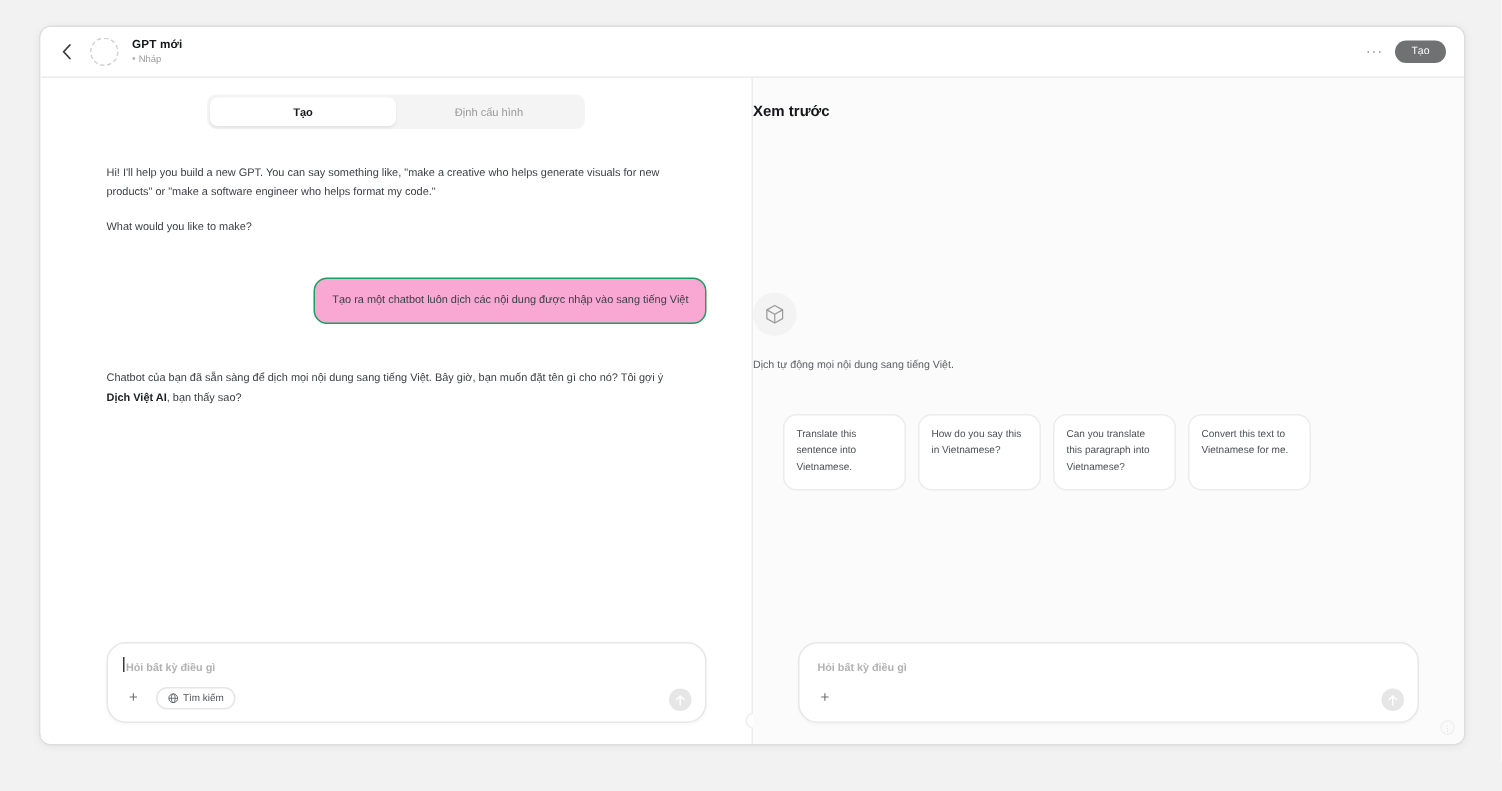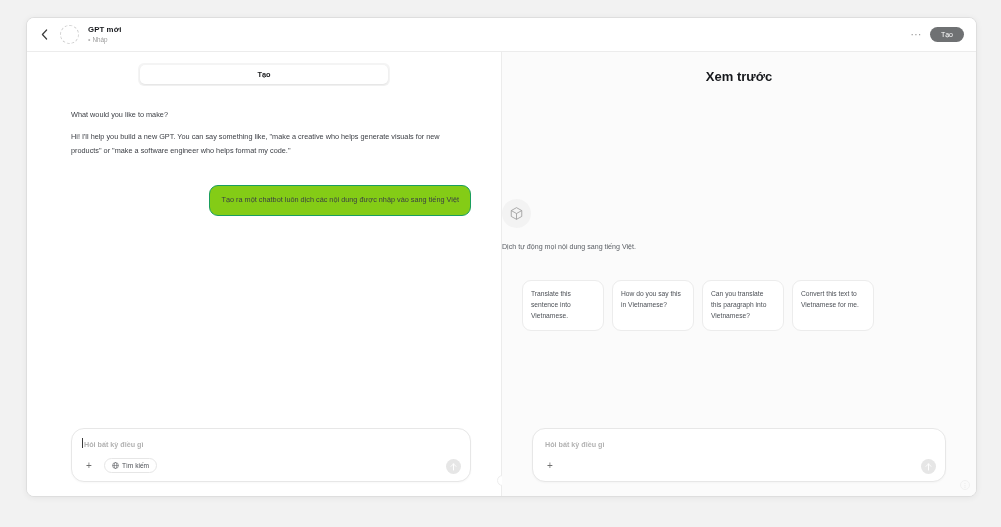--- a/index.html
+++ b/index.html
@@ -186,21 +186,21 @@
   .assist-msg.second { margin-top: 0; }
   .assist-msg b { font-weight: bold; color: #1c1e22; }
   .user-row {
     display: flex;
     justify-content: flex-end;
     margin: 28px 0 29px 0;
   }
   .user-bubble {
     border: 1px solid #1a9e5f;
     border-radius: 9px;
-    background: #84cc16;
+    background: #f9a8d4;
     padding: 8px 11px;
     font-size: 7.3px;
     line-height: 1.78;
     color: #3b3e44;
     max-width: 250px;
   }
 
   
   .composer-wrap {
     padding: 0 30px 14px 44px;
@@ -265,22 +265,21 @@
     bottom: 7px;
     width: 15px; height: 15px;
     border-radius: 50%;
     background: #e6e6e6;
     display: flex; align-items: center; justify-content: center;
     cursor: pointer;
   }
 
   
   .preview-head {
-    text-align: center;
-    font-size: 13px;
+    font-size: 10px;
     font-weight: bold;
     color: #16181c;
     padding: 17px 0 0 0;
   }
   .preview-body {
     flex: 1 1 auto;
     display: flex;
     flex-direction: column;
     align-items: flex-start;
     justify-content: flex-start;
@@ -360,31 +359,35 @@
       <div class="dots-btn">···</div>
       <button class="create-btn">Tạo</button>
     </div>
 
     <div class="body-split">
 
       <div class="pane-left">
         <div class="tabs-row">
           <div class="tabs">
             <div class="tab active">Tạo</div>
+            <div class="tab">Định cấu hình</div>
           </div>
         </div>
 
         <div class="chat-scroll">
+          <div class="assist-msg">Hi! I'll help you build a new GPT. You can say something like, "make a creative who helps generate visuals for new products" or "make a software engineer who helps format my code."</div>
           <div class="assist-msg second">What would you like to make?</div>
-          <div class="assist-msg">Hi! I'll help you build a new GPT. You can say something like, "make a creative who helps generate visuals for new products" or "make a software engineer who helps format my code."</div>
 
           <div class="user-row">
             <div class="user-bubble">Tạo ra một chatbot luôn dịch các nội dung được nhập vào sang tiếng Việt</div>
           </div>
 
+          <div class="assist-msg">
+            <span>Chatbot của bạn đã sẵn sàng để dịch mọi nội dung sang tiếng Việt. Bây giờ, bạn muốn đặt tên gì cho nó? Tôi gợi ý </span><b>Dịch Việt AI</b><span>, bạn thấy sao?</span>
+          </div>
         </div>
 
         <div class="composer-wrap">
           <div class="composer">
             <div class="caret"></div>
             <div class="composer-placeholder">Hỏi bất kỳ điều gì</div>
             <div class="composer-tools">
               <div class="plus-btn">+</div>
               <div class="chip">
                 <svg width="7" height="7" viewBox="0 0 12 12" fill="none" aria-hidden="true">

